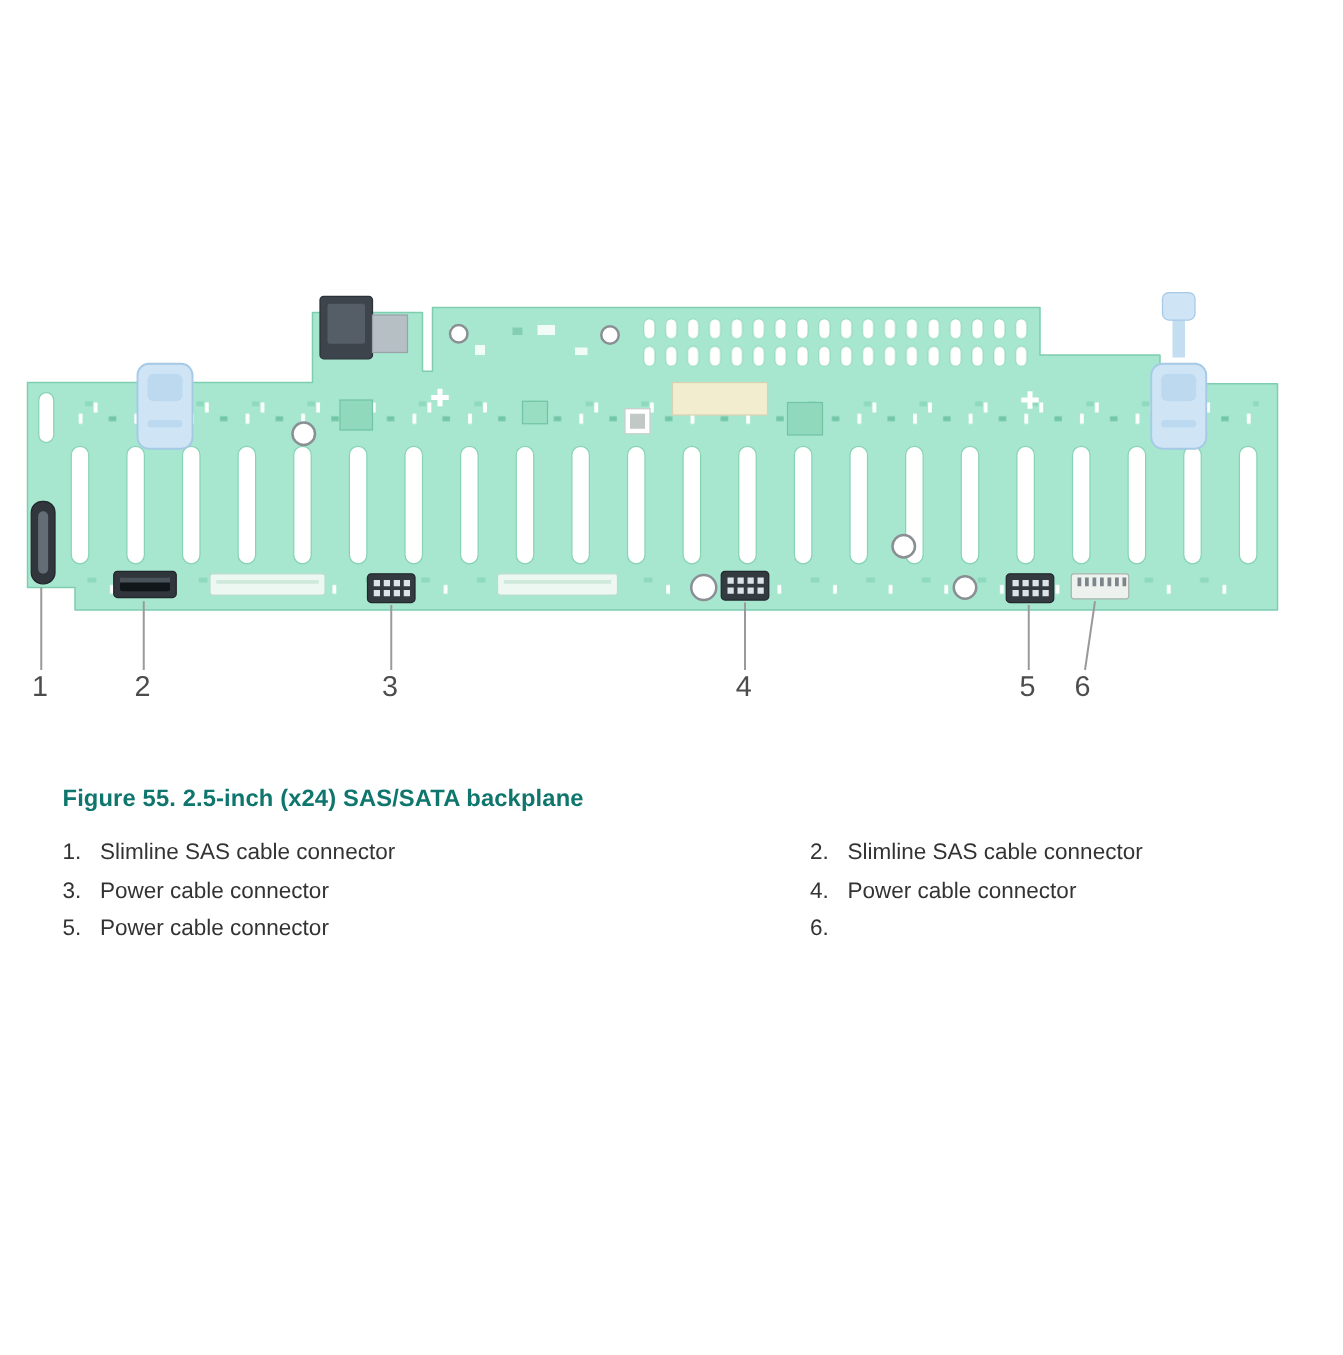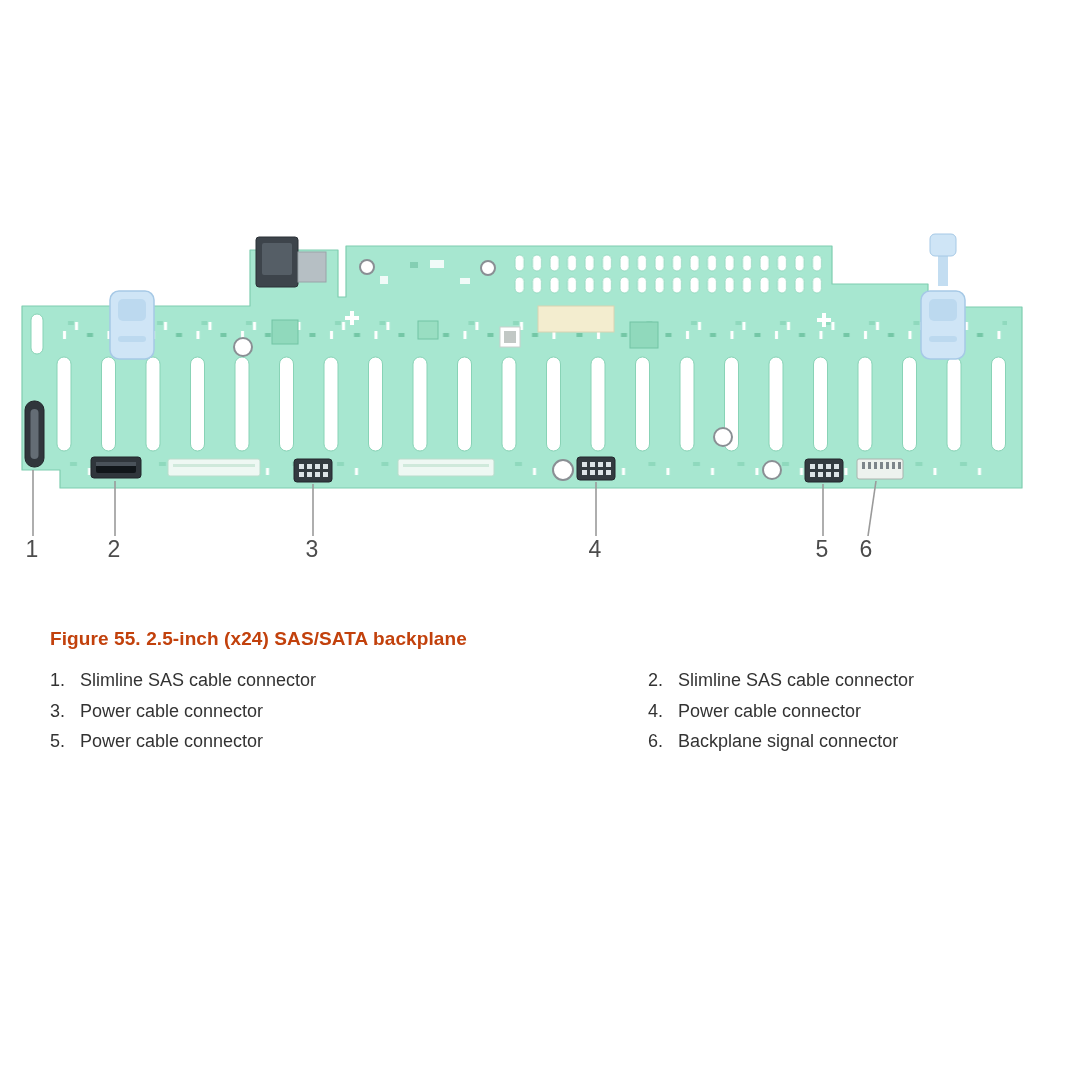--- a/index.html
+++ b/index.html
@@ -9,21 +9,21 @@
     height: 1084px;
     background: #ffffff;
     font-family: "Liberation Sans", sans-serif;
     overflow: hidden;
   }
   figure { margin: 0; padding: 0; }
   .caption {
     margin: 24px 0 16px 50px;
     font-size: 19px;
     font-weight: bold;
-    color: #c2410c;
+    color: #0f766e;
     letter-spacing: 0.1px;
   }
   .legend {
     display: grid;
     grid-template-columns: 598px auto;
     margin-left: 50px;
     row-gap: 1px;
   }
   .legend-item {
     display: flex;
@@ -241,17 +241,16 @@
     <div class="legend-item">
       <span class="li-num">4.</span>
       <span class="li-text">Power cable connector</span>
     </div>
     <div class="legend-item">
       <span class="li-num">5.</span>
       <span class="li-text">Power cable connector</span>
     </div>
     <div class="legend-item">
       <span class="li-num">6.</span>
-      <span class="li-text">Backplane signal connector</span>
     </div>
   </div>
 
 </div>
 
 </body></html>

